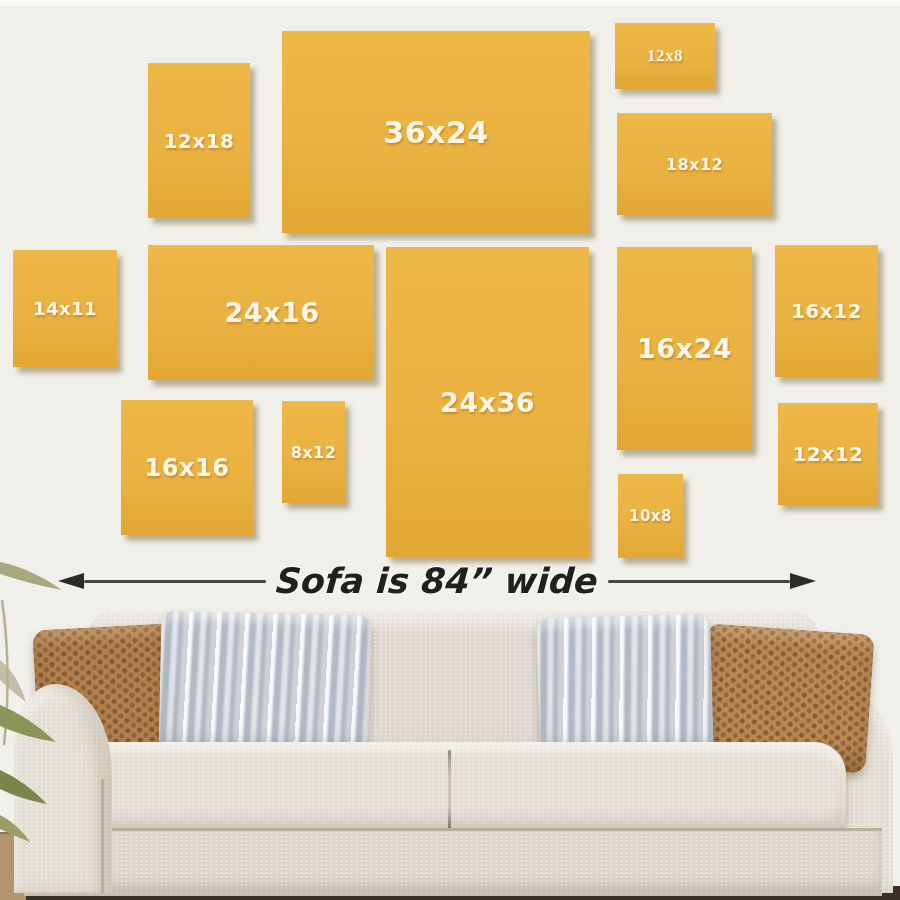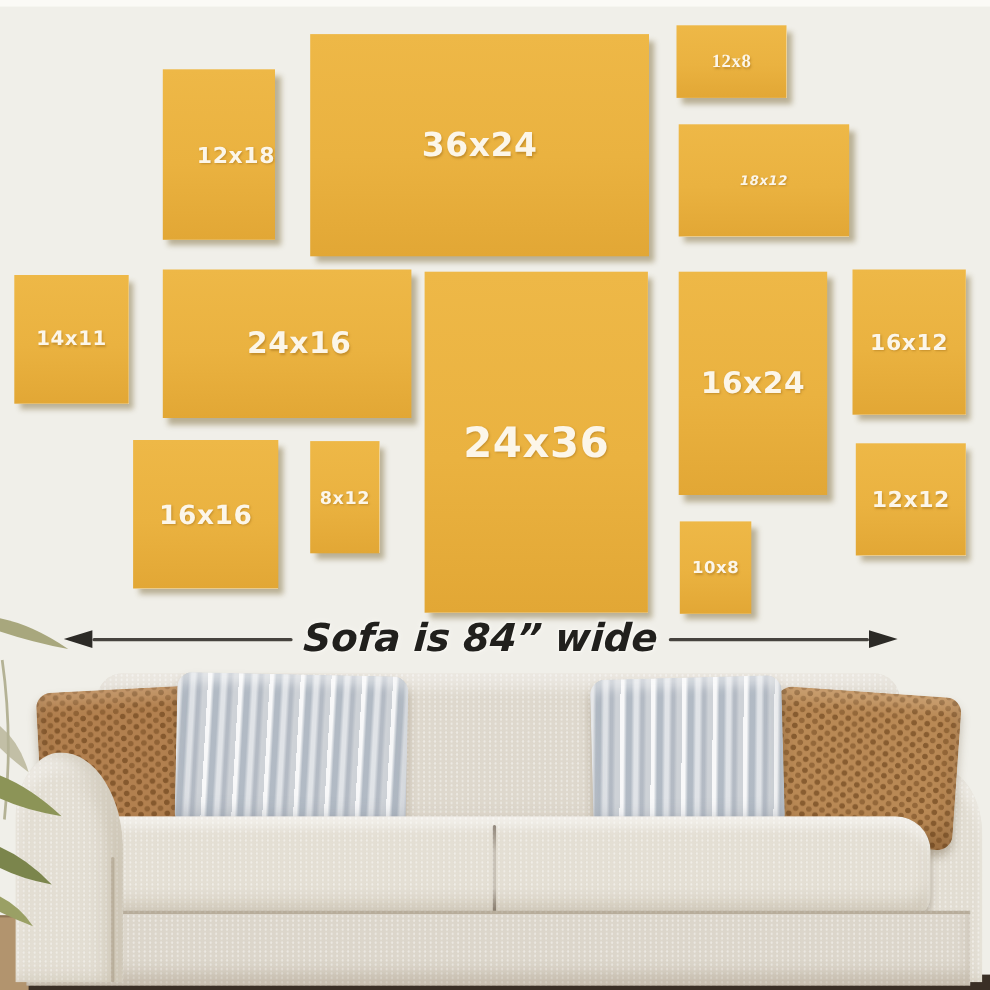--- a/index.html
+++ b/index.html
@@ -14,27 +14,27 @@
   .frame{
     position:absolute;display:flex;align-items:center;justify-content:center;
     background:linear-gradient(180deg,#eeb847 0%,#eab240 55%,#e2a735 100%);
     box-shadow:5px 6px 5px rgba(118,97,45,.45);
     z-index:1;
   }
   .frame-label{
     color:#fcf6e9;font-weight:bold;letter-spacing:.5px;
     text-shadow:1px 1.5px 2px rgba(150,100,20,.45);
   }
-  .f12x18{left:148px;top:63px;width:102px;height:155px;justify-content:flex-end;}  .f12x18 .frame-label{font-size:20px;}
+  .f12x18{left:148px;top:63px;width:102px;height:155px;}  .f12x18 .frame-label{font-size:20px;}
   .f36x24{left:282px;top:15px;width:308px;height:202px;margin-top:16px;}  .f36x24 .frame-label{font-size:30px;}
   .f12x8 {left:615px;top:23px;width:100px;height:66px;}   .f12x8  .frame-label{font-size:17px;font-family:Liberation Serif, serif;}
-  .f18x12{left:617px;top:113px;width:155px;height:102px;} .f18x12 .frame-label{font-size:12px;font-style:italic;}
+  .f18x12{left:617px;top:113px;width:155px;height:102px;} .f18x12 .frame-label{font-size:16px;}
   .f14x11{left:13px;top:250px;width:104px;height:117px;}  .f14x11 .frame-label{font-size:18px;}
   .f24x16{left:148px;top:245px;width:204px;height:135px;padding-left:22px;} .f24x16 .frame-label{font-size:27px;}
-  .f24x36{left:386px;top:247px;width:203px;height:310px;} .f24x36 .frame-label{font-size:38px;}
+  .f24x36{left:386px;top:247px;width:203px;height:310px;} .f24x36 .frame-label{font-size:27px;}
   .f16x24{left:617px;top:247px;width:135px;height:203px;} .f16x24 .frame-label{font-size:27px;}
   .f16x12{left:775px;top:245px;width:103px;height:132px;} .f16x12 .frame-label{font-size:20px;}
   .f16x16{left:121px;top:400px;width:132px;height:135px;} .f16x16 .frame-label{font-size:24px;}
   .f8x12 {left:282px;top:401px;width:63px;height:102px;}  .f8x12  .frame-label{font-size:16px;}
   .f12x12{left:778px;top:403px;width:100px;height:102px;} .f12x12 .frame-label{font-size:20px;}
   .f10x8 {left:618px;top:474px;width:65px;height:84px;}   .f10x8  .frame-label{font-size:15px;}
 
   
   .annotation{
     position:absolute;left:58px;top:560px;width:758px;height:42px;

